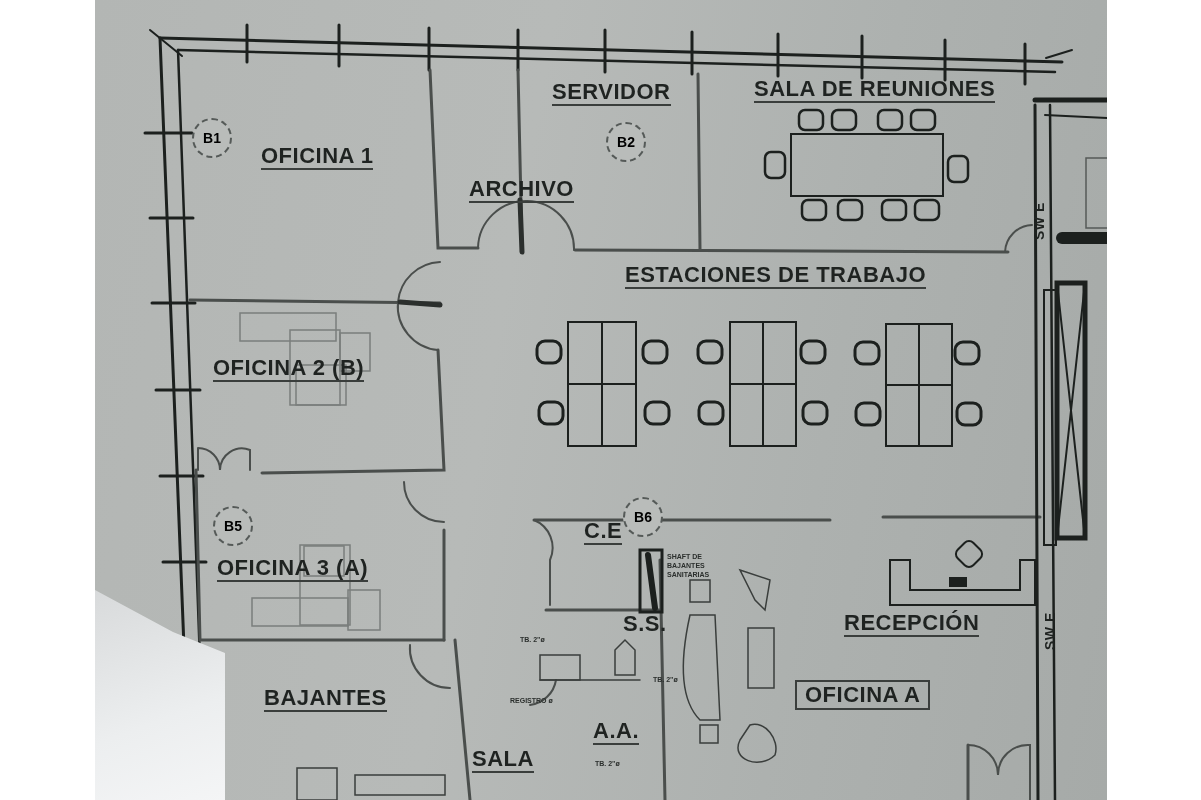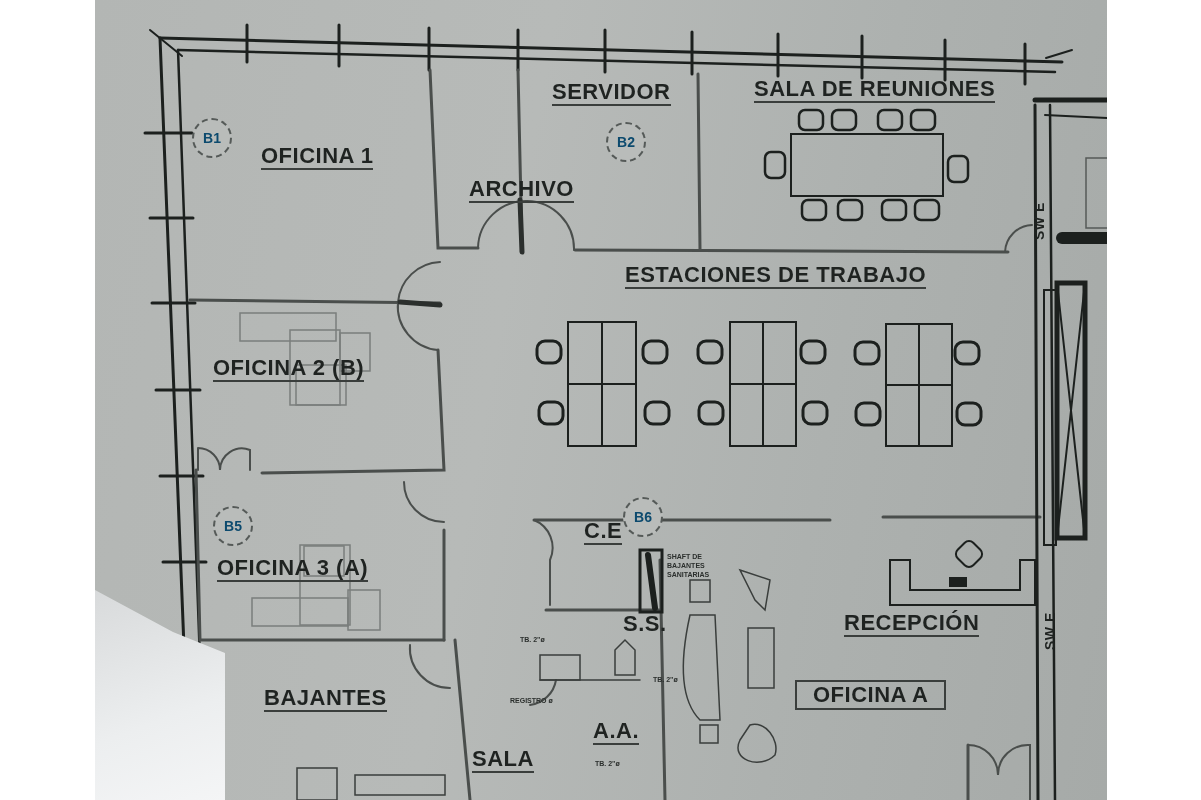--- a/index.html
+++ b/index.html
@@ -2,23 +2,23 @@
 <html><head>
 <meta charset="utf-8">
 <style>
   html,body{margin:0;padding:0;}
   body{width:1201px;height:800px;background:#ffffff;position:relative;overflow:hidden;font-family:"Liberation Sans",sans-serif;}
   #photo{position:absolute;left:95px;top:0;width:1012px;height:800px;background:#a9adab;overflow:hidden;}
   #photo .shade{position:absolute;inset:0;background:linear-gradient(100deg,#b3b6b4 0%,#b7bab8 40%,#adb1af 70%,#a6aaa8 100%);}
   #paper-fold{position:absolute;left:0;top:590px;width:130px;height:210px;background:linear-gradient(160deg,#d8dadb 0%,#eceeef 60%,#f4f5f6 100%);clip-path:polygon(0 0,60% 20%,100% 30%,100% 100%,0 100%);}
   svg#plan{position:absolute;left:0;top:0;}
   .lbl{position:absolute;font-weight:bold;color:#1f2321;font-size:22px;letter-spacing:0.5px;white-space:nowrap;border-bottom:2px solid #3a3e3c;padding-bottom:1px;line-height:1;}
-  .lbl.box{border:2px solid #3a3e3c;padding:2px 16px;}
+  .lbl.box{border:2px solid #3a3e3c;padding:2px 8px;}
   .lbl.vert{transform:rotate(-90deg);transform-origin:left top;border:none;font-size:14px;}
-  .badge{position:absolute;width:36px;height:36px;border-radius:50%;border:2px dashed #555a58;background:#b9bcba;font-size:14px;font-weight:bold;color:#0c4a6e;display:flex;align-items:center;justify-content:center;}
+  .badge{position:absolute;width:36px;height:36px;border-radius:50%;border:2px dashed #555a58;background:#b9bcba;font-size:14px;font-weight:bold;color:#000000;display:flex;align-items:center;justify-content:center;}
   .tiny{position:absolute;font-size:7px;font-weight:bold;color:#2b2f2d;white-space:nowrap;}
 </style>
 </head>
 <body>
 
 <div id="photo">
   <div class="shade"></div>
 
   <svg id="plan" width="1012" height="800" viewBox="95 0 1012 800">
     <g stroke="#1c201e" fill="none" stroke-linecap="round">

